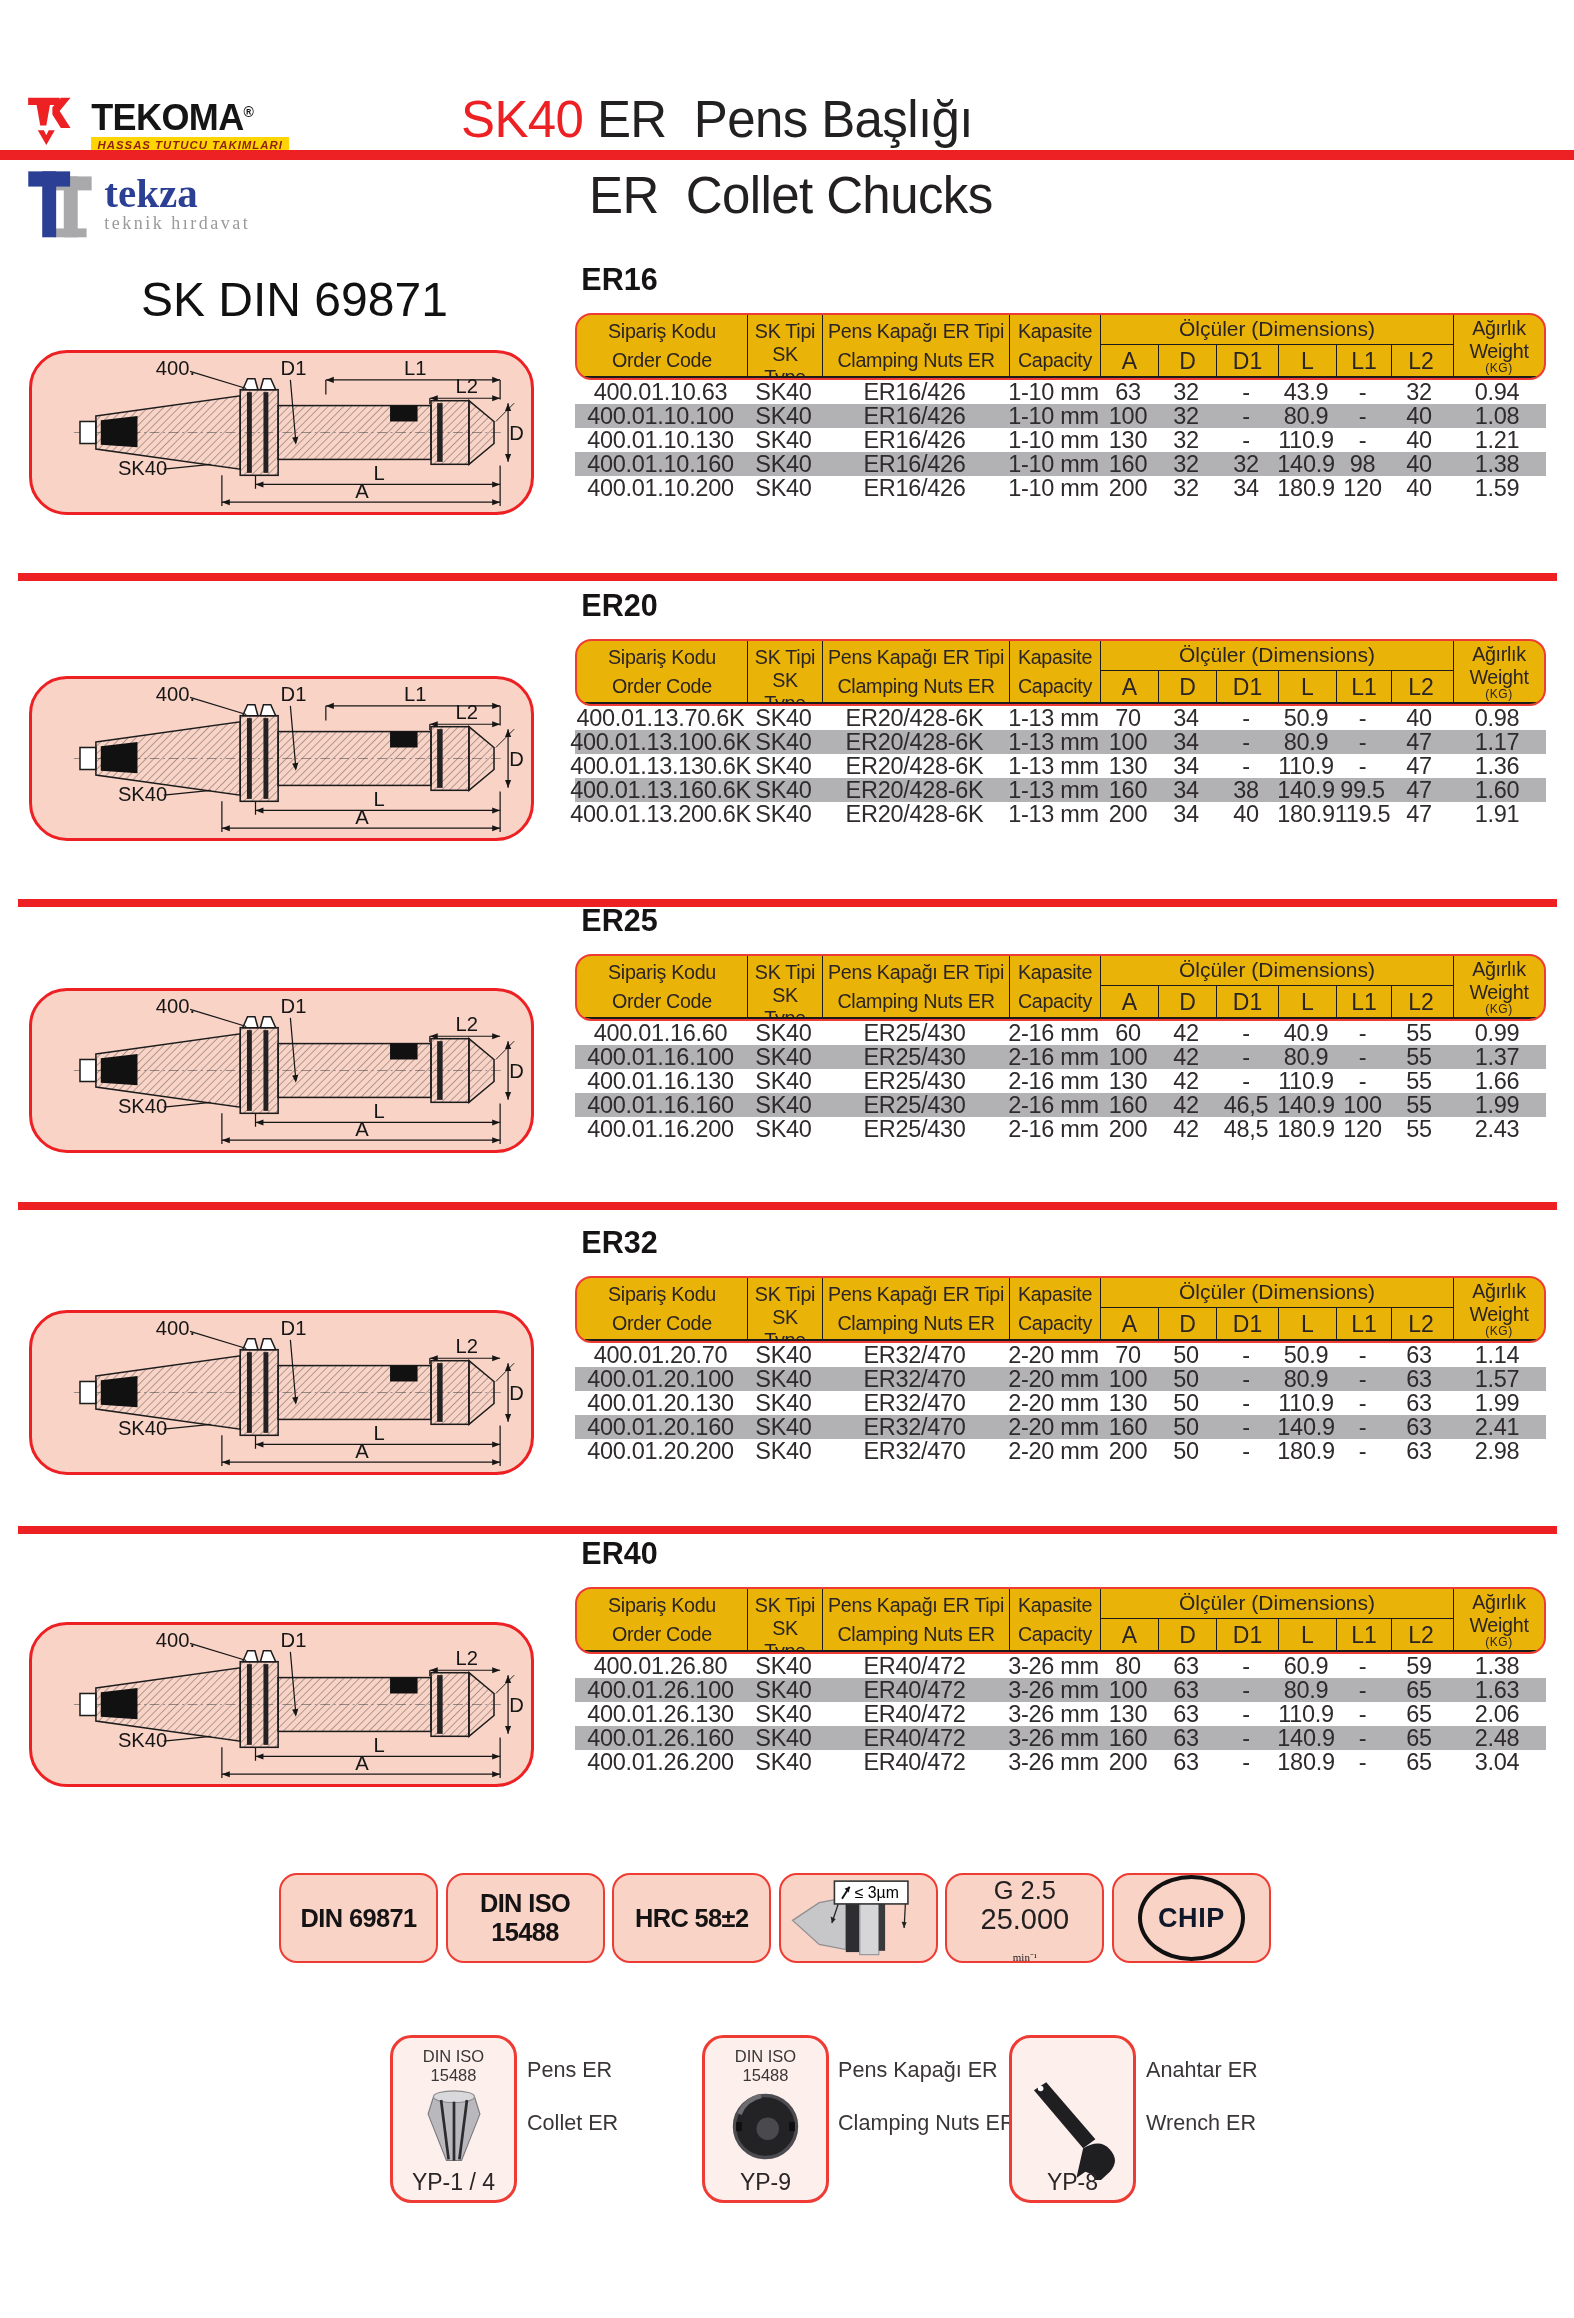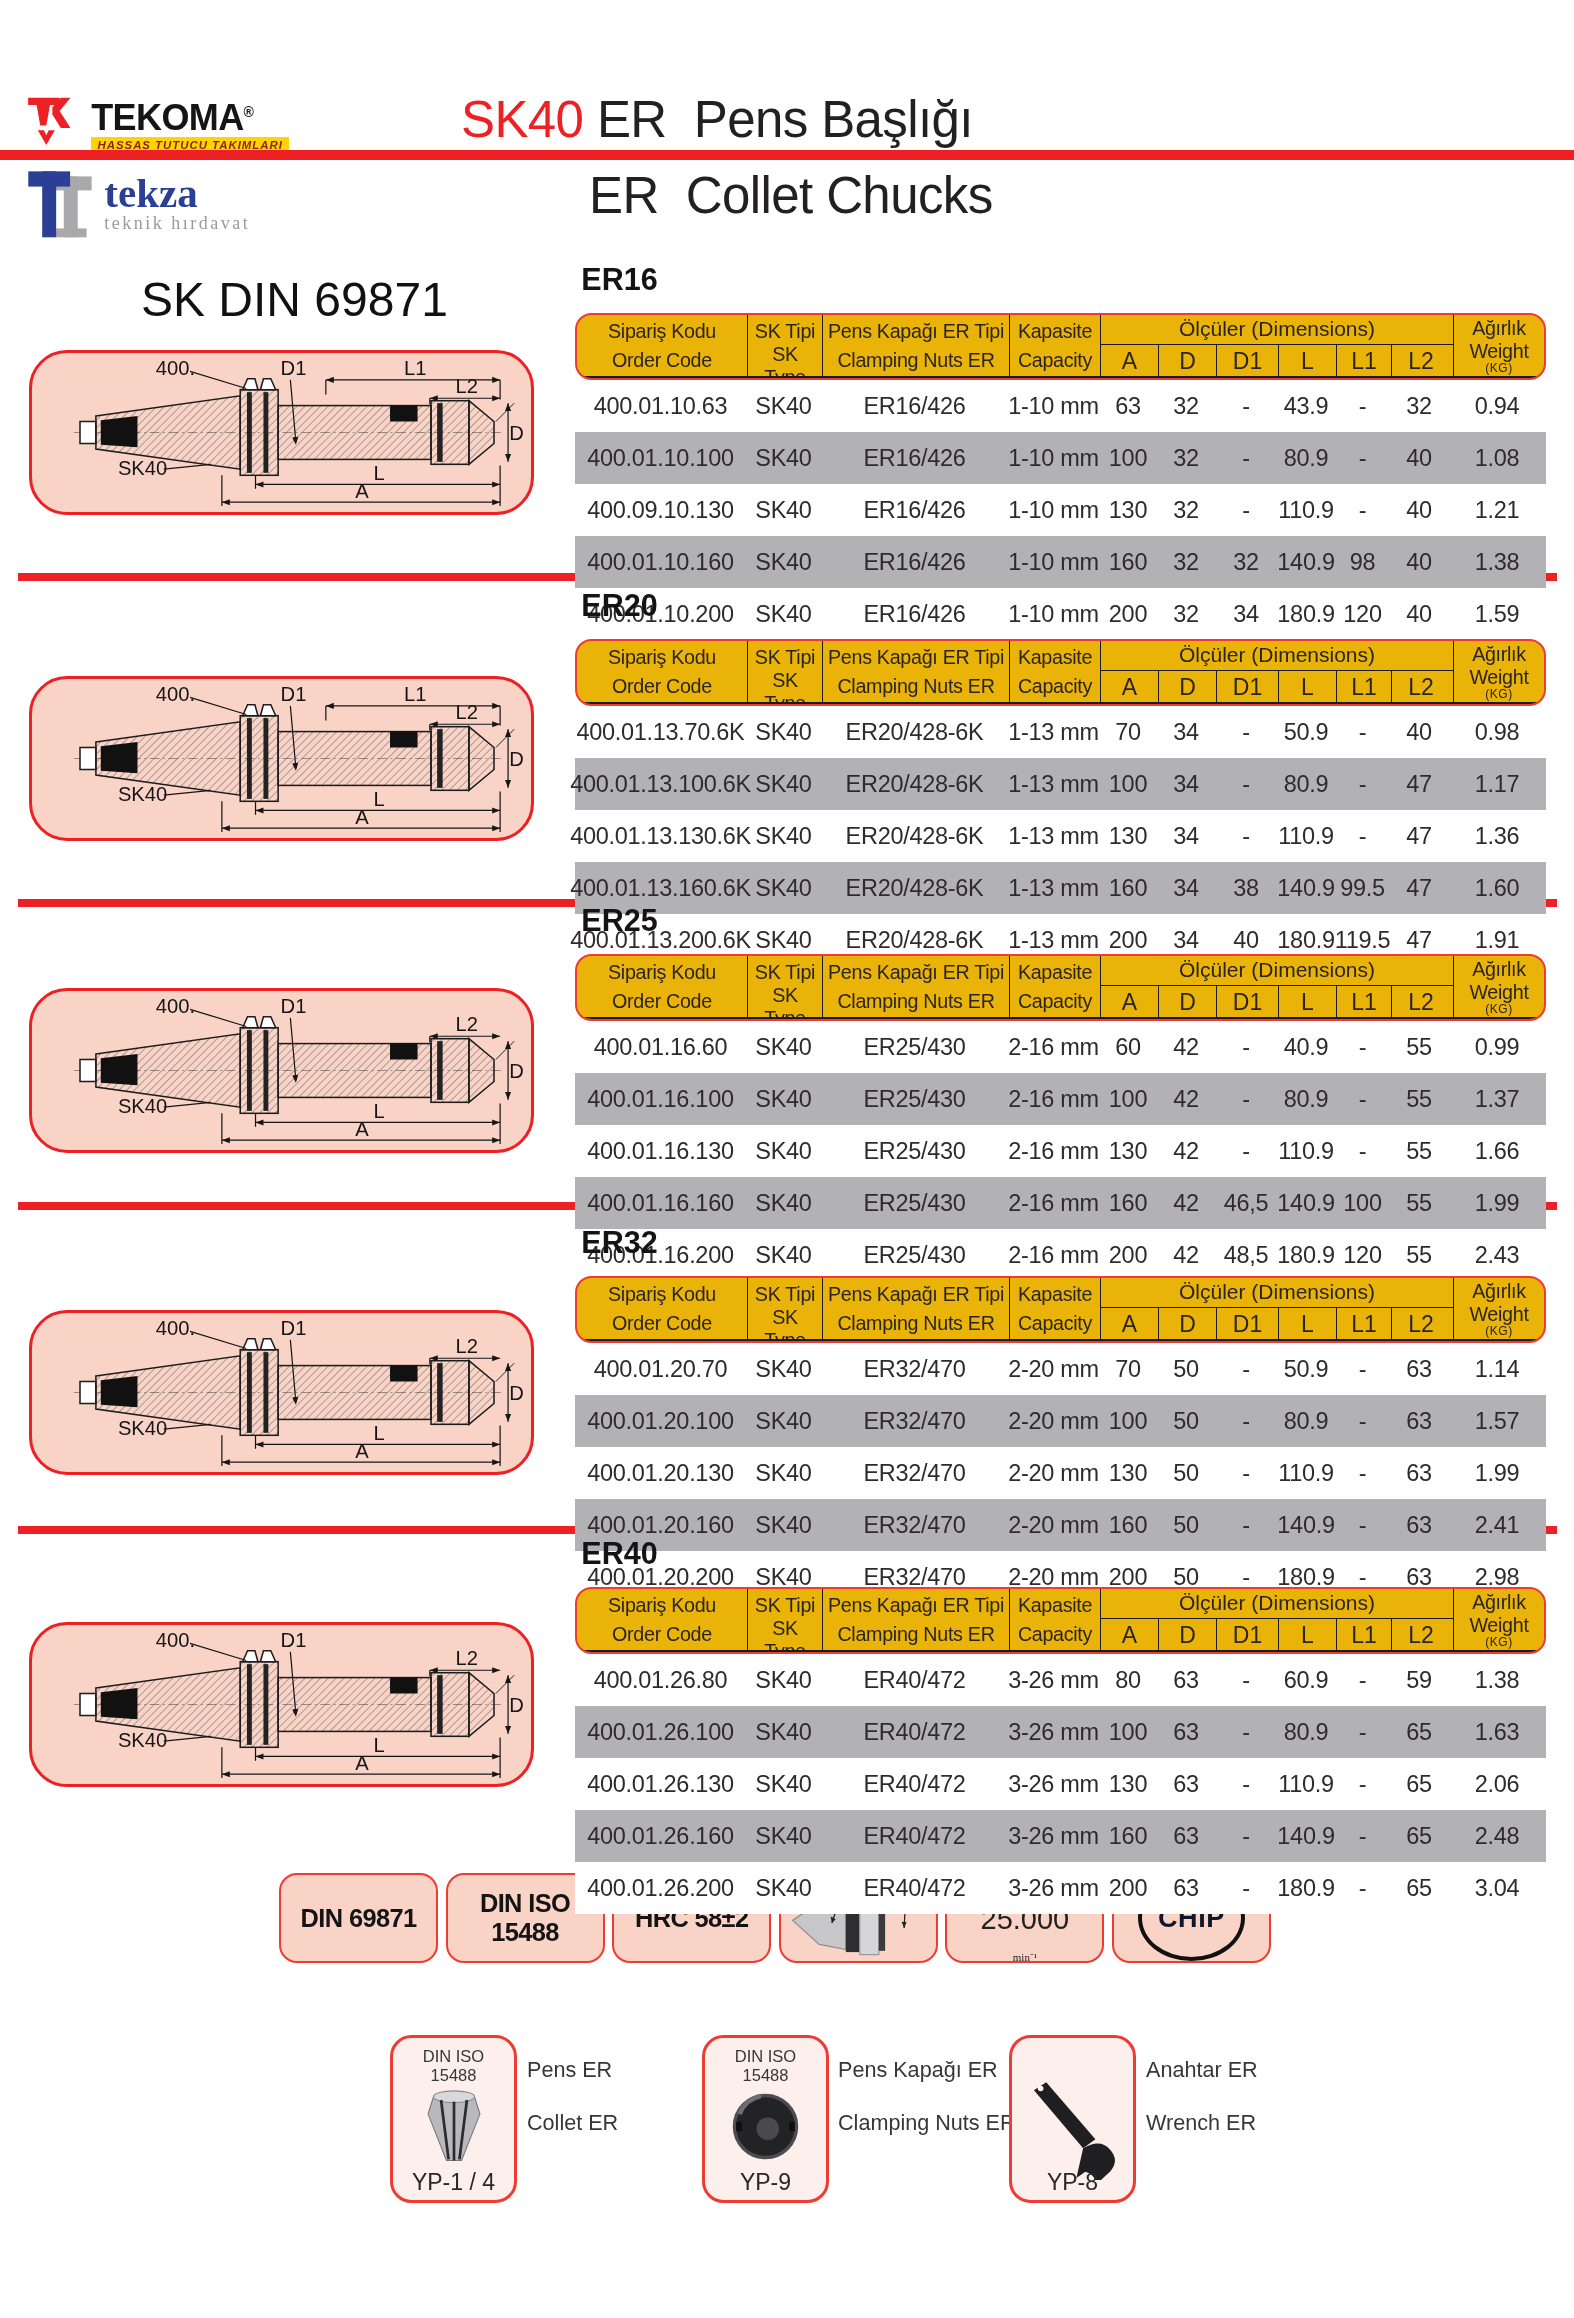--- a/index.html
+++ b/index.html
@@ -51,21 +51,21 @@
     border-bottom:1.9px solid #1a1a1a;}
   .dims-cols{flex:1;display:flex;}
   .dcell{box-sizing:border-box;border-right:1.9px solid #1a1a1a;display:flex;align-items:center;
     justify-content:center;font-size:23px;color:#2b2425;}
   .dcell:last-child{border-right:none;}
   .d0{width:58px}.d1{width:58px}.d2{width:62px}.d3{width:58px}.d4{width:55px}.d5{width:58px}
   .wcol{flex:1;border-right:none;display:flex;flex-direction:column;align-items:center;
     justify-content:center;padding:2.5px 0 3.8px 0;}
   .wcol .h-kg{font-size:12px;letter-spacing:0.6px;color:#2b2425;margin-top:-1.3px;}
   .tbody{margin-top:0;}
-  .trow{display:flex;height:52px;background:#fff;}
+  .trow{display:flex;height:24px;background:#fff;}
   .trow:nth-child(even){background:#b2b2b5;}
   .cell{box-sizing:border-box;display:flex;align-items:center;justify-content:center;
     font-size:23.5px;color:#2f2b2c;letter-spacing:-0.3px;white-space:nowrap;}
   .c0{width:171px}.c1{width:75px}.c2{width:187px}.c3{width:91px}.c4{width:58px}.c5{width:58px}
   .c6{width:62px}.c7{width:58px}.c8{width:55px}.c9{width:58px}.c10{flex:1}
   
   .badges{position:absolute;left:279px;top:1873px;display:flex;gap:7.6px;}
   .badge{width:159px;height:90px;background:#f9d3c6;border:2.5px solid #ee3b33;border-radius:18px;
     box-sizing:border-box;display:flex;align-items:center;justify-content:center;flex-direction:column;
     overflow:hidden;}
@@ -285,21 +285,21 @@
           <div class="cell c3">1-10 mm</div>
           <div class="cell c4">100</div>
           <div class="cell c5">32</div>
           <div class="cell c6">-</div>
           <div class="cell c7">80.9</div>
           <div class="cell c8">-</div>
           <div class="cell c9">40</div>
           <div class="cell c10">1.08</div>
         </div>
         <div class="trow">
-          <div class="cell c0">400.09.10.130</div>
+          <div class="cell c0">400.01.10.130</div>
           <div class="cell c1">SK40</div>
           <div class="cell c2">ER16/426</div>
           <div class="cell c3">1-10 mm</div>
           <div class="cell c4">130</div>
           <div class="cell c5">32</div>
           <div class="cell c6">-</div>
           <div class="cell c7">110.9</div>
           <div class="cell c8">-</div>
           <div class="cell c9">40</div>
           <div class="cell c10">1.21</div>

